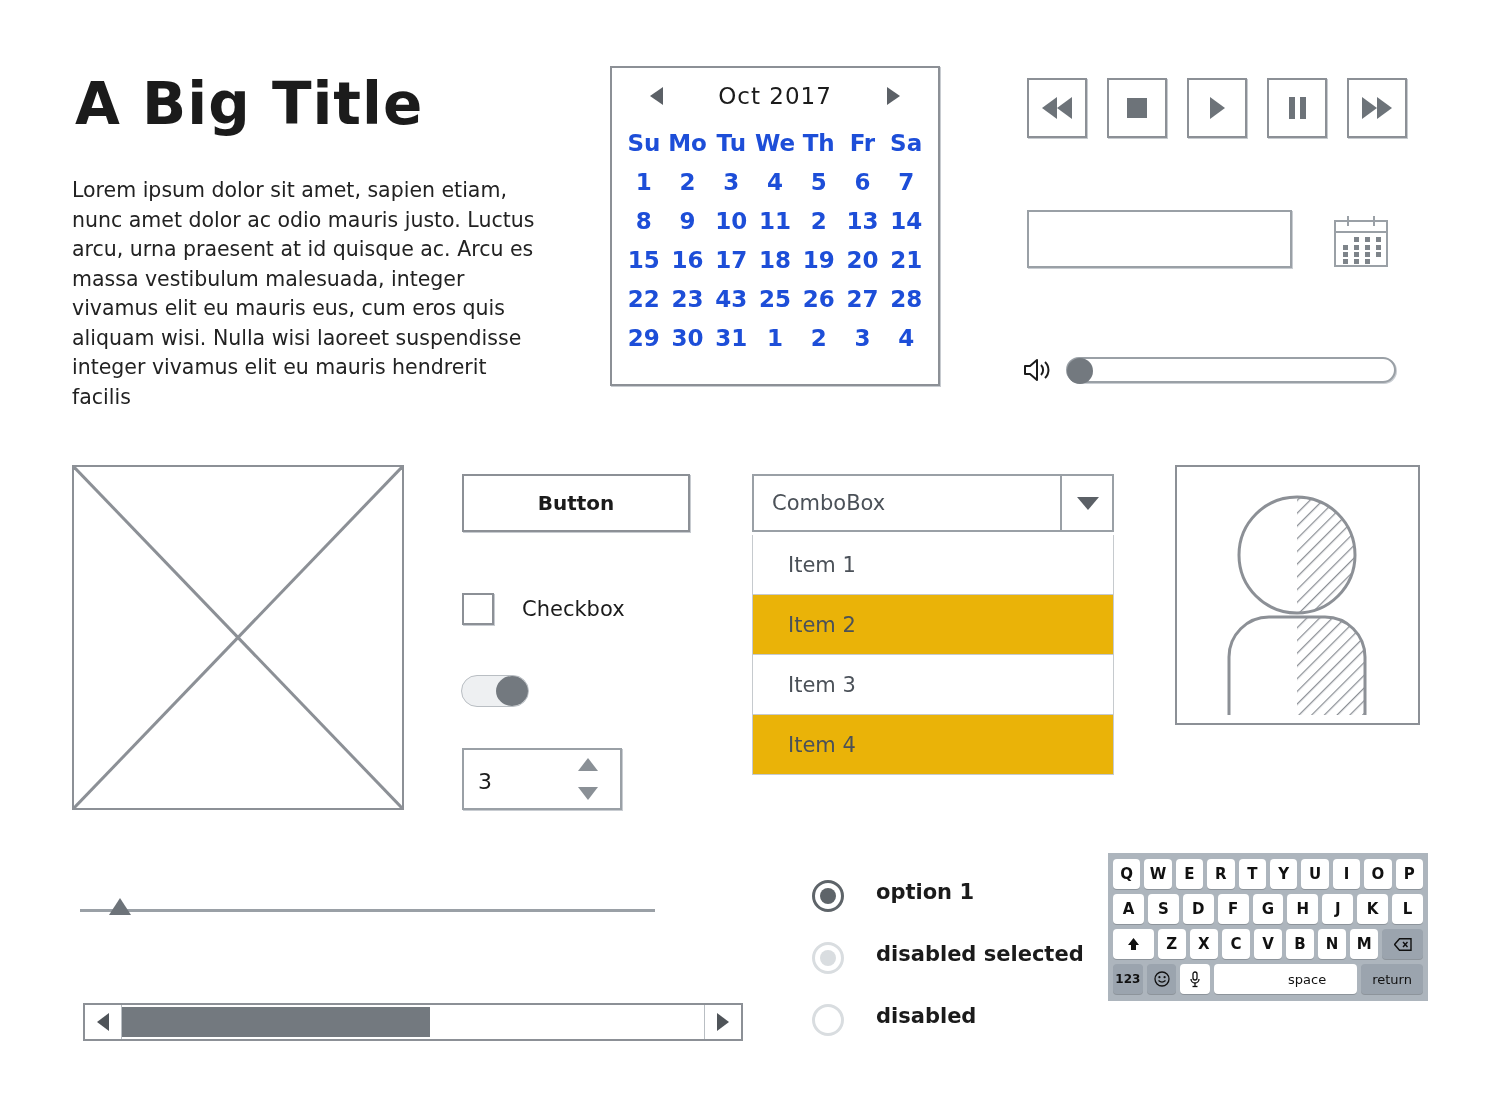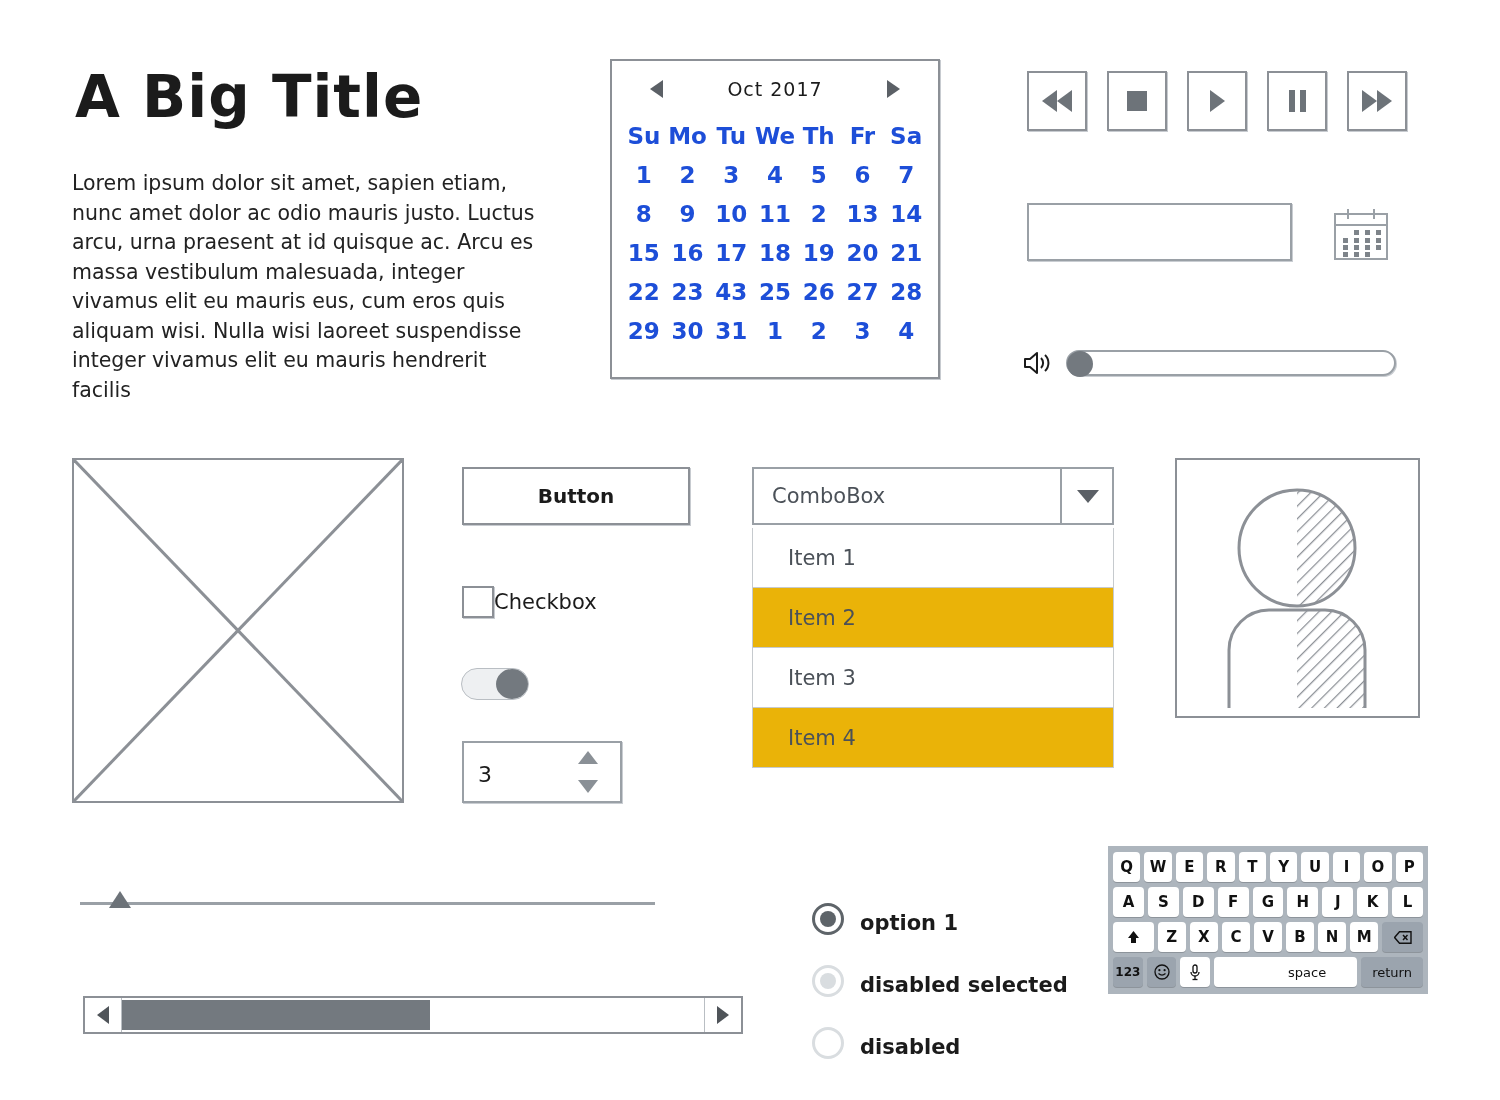--- a/index.html
+++ b/index.html
@@ -4,21 +4,21 @@
 <style>
   html,body{margin:0;padding:0;}
   body{
     width:1500px;height:1100px;
     background:#ffffff;
     font-family:"DejaVu Sans", sans-serif;
     color:#1a1a1a;
     overflow:hidden;
     position:relative;
   }
-  .stage{position:absolute;left:0;top:1px;width:1500px;height:900px;}
+  .stage{position:absolute;left:0;top:8px;width:1500px;height:900px;}
   .abs{position:absolute;}
 
   
   #page-title{
     left:75px;top:62px;
     font-size:58px;font-weight:700;
     letter-spacing:1px;
     color:#1b1b1b;
     font-family:"DejaVu Sans", sans-serif;
   }
@@ -33,21 +33,21 @@
     left:610px;top:58px;width:330px;height:320px;
     border:2px solid #8c9096;
     background:#fff;
     box-shadow:1px 1px 0 #c7cbd0;
     box-sizing:border-box;
   }
   .cal-head{
     display:flex;align-items:center;justify-content:center;
     height:56px;position:relative;
   }
-  .cal-title{font-size:19px;letter-spacing:1px;color:#1b1b1b;}
+  .cal-title{font-size:23px;letter-spacing:1px;color:#1b1b1b;}
   .cal-nav{
     position:absolute;width:0;height:0;cursor:pointer;
   }
   .cal-prev{left:38px;border-top:9px solid transparent;border-bottom:9px solid transparent;border-right:13px solid #5b6066;}
   .cal-next{right:38px;border-top:9px solid transparent;border-bottom:9px solid transparent;border-left:13px solid #5b6066;}
   .cal-grid{
     display:grid;grid-template-columns:repeat(7,1fr);
     padding:0 10px;
   }
   .cal-grid div{
@@ -100,21 +100,21 @@
   }
 
   
   #primary-button{
     left:462px;top:466px;width:228px;height:58px;
     border:2px solid #8c9096;background:#fff;
     box-shadow:1px 1px 0 #c7cbd0;
     display:flex;align-items:center;justify-content:center;
     font-size:20px;font-weight:700;color:#1b1b1b;cursor:pointer;box-sizing:border-box;
   }
-  #checkbox-row{left:462px;top:585px;display:flex;align-items:center;gap:0;cursor:pointer;}
+  #checkbox-row{left:462px;top:585px;display:flex;align-items:center;gap:28px;cursor:pointer;}
   .cb-box{width:32px;height:32px;border:2px solid #8c9096;background:#fff;box-shadow:1px 1px 0 #c7cbd0;box-sizing:border-box;}
   .cb-label{font-size:21px;color:#1b1b1b;}
   #toggle{
     left:461px;top:667px;width:68px;height:32px;border-radius:16px;
     border:1px solid #b9bec3;background:#eef0f2;cursor:pointer;box-sizing:border-box;
   }
   .tg-knob{position:absolute;right:0;top:0;width:32px;height:30px;border-radius:50%;background:#73797f;}
   #spinner{
     left:462px;top:740px;width:160px;height:62px;
     border:2px solid #9aa0a6;background:#fff;box-shadow:1px 1px 0 #c9cdd2;
@@ -164,21 +164,21 @@
   .sb-btn{width:36px;display:flex;align-items:center;justify-content:center;background:#fff;cursor:pointer;}
   .sb-btn.left{border-right:1px solid #b9bec3;}
   .sb-btn.right{border-left:1px solid #b9bec3;}
   .sb-arrow-l{width:0;height:0;border-top:9px solid transparent;border-bottom:9px solid transparent;border-right:12px solid #4f5459;}
   .sb-arrow-r{width:0;height:0;border-top:9px solid transparent;border-bottom:9px solid transparent;border-left:12px solid #4f5459;}
   .sb-track{flex:1;position:relative;}
   .sb-thumb{position:absolute;left:0;top:2px;bottom:2px;width:53%;background:#73797f;cursor:pointer;}
 
   
   #radio-group{left:812px;top:872px;}
-  .radio-row{display:flex;align-items:flex-end;gap:16px;height:62px;cursor:pointer;}
+  .radio-row{display:flex;align-items:flex-start;gap:32px;height:62px;cursor:pointer;}
   .rd{width:32px;height:32px;border-radius:50%;border:3px solid #5e6469;background:#fff;display:flex;align-items:center;justify-content:center;box-sizing:border-box;}
   .rd .dot{width:16px;height:16px;border-radius:50%;background:#5e6469;}
   .rd.disabled{border-color:#d9dde0;}
   .rd.disabled .dot{background:#d9dde0;}
   .rd-label{font-size:21px;font-weight:700;color:#1b1b1b;}
 
   
   #keyboard{
     left:1108px;top:845px;width:320px;
     background:#adb5bd;padding:6px 5px 7px 5px;box-sizing:border-box;

